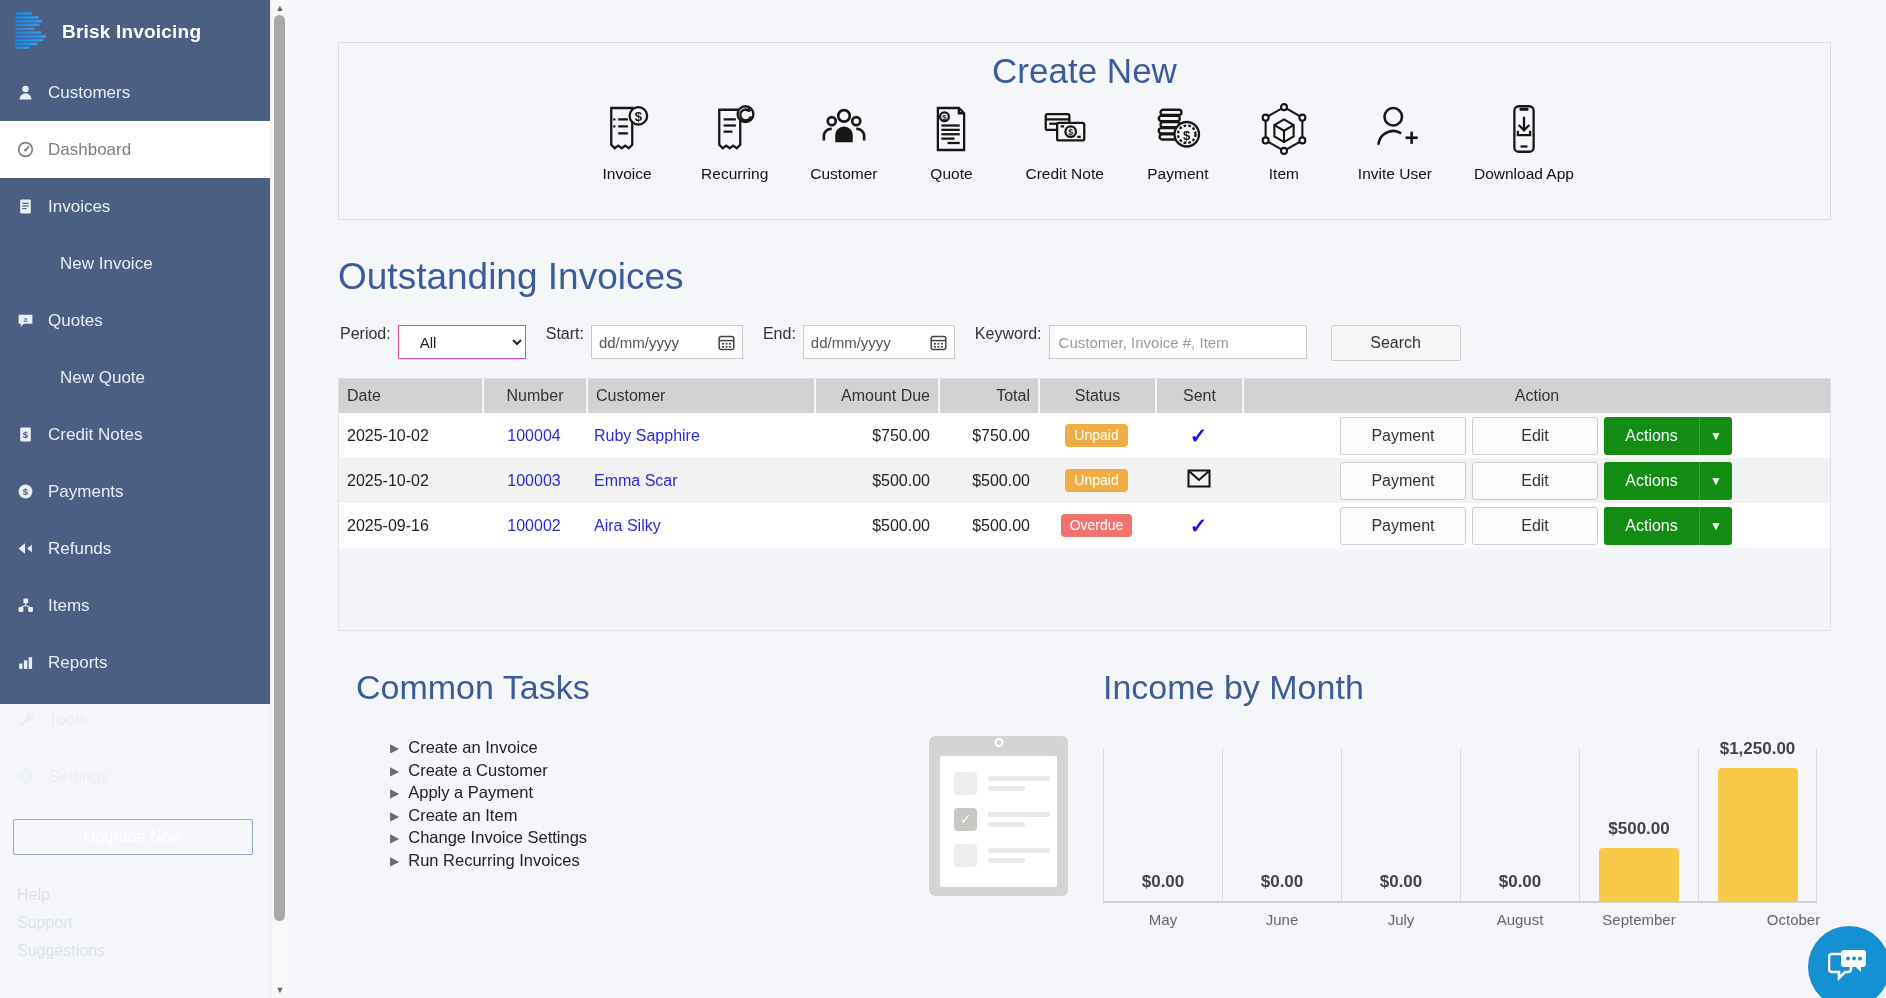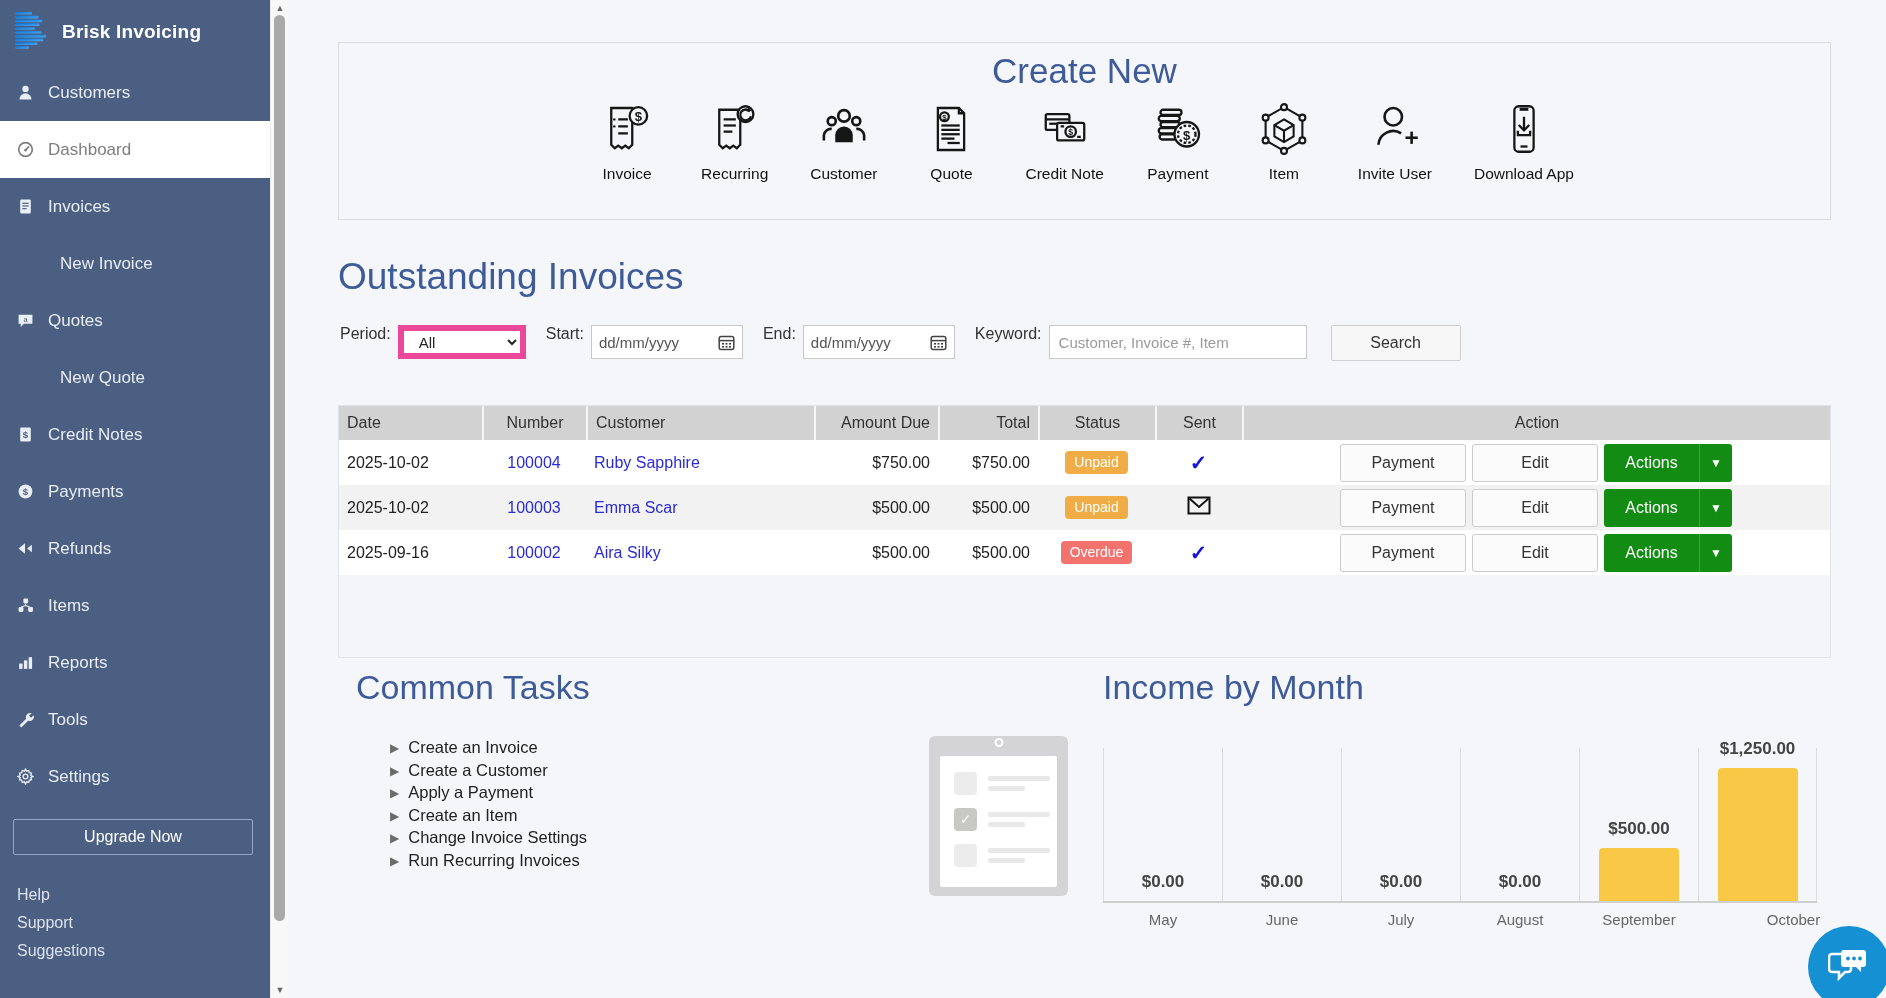--- a/index.html
+++ b/index.html
@@ -6,21 +6,21 @@
   html,body { width:1886px; height:998px; }
   body {
     font-family:"Liberation Sans", sans-serif;
     background:#f5f6fa;
     position:relative;
     overflow:hidden;
     color:#222;
   }
   
   .sidebar {
-    position:absolute; left:0; top:0; width:270px; height:998px;
+    position:absolute; left:0; top:0; width:270px; height:704px;
     background:#4a5f82;
   }
   .logo-row { height:64px; display:flex; align-items:center; padding-left:13px; }
   .logo-title { color:#fff; font-size:19px; font-weight:bold; margin-left:11px; letter-spacing:.2px; }
   .side-item {
     height:57px; display:flex; align-items:center; padding-left:17px;
     color:#e9edf4; font-size:17px; cursor:pointer;
   }
   .side-item .sicon { width:17px; height:17px; margin-right:14px; display:inline-flex; align-items:center; justify-content:center; flex:0 0 17px; }
   .side-item.active { background:#fff; color:#7d7d7d; }
@@ -50,37 +50,37 @@
   .create-icons { display:flex; justify-content:center; align-items:flex-start; gap:42px; margin-top:10px; }
   .create-item { display:flex; flex-direction:column; align-items:center; cursor:pointer; min-width:64px; }
   .create-item svg { display:block; }
   .create-item .clabel { font-size:15.5px; color:#111; margin-top:8px; white-space:nowrap; }
   .section-title { position:absolute; color:#3e5b99; font-weight:500; }
   #outstanding-title { left:50px; top:256px; font-size:37px; }
   
   .filters { position:absolute; left:52px; top:325px; display:flex; align-items:flex-start; height:36px; }
   .flabel { font-size:16px; color:#333; margin-right:7px; }
   .filters select {
-    width:128px; height:34px; border:6px solid #ec4899; background:#fff; font-size:15px;
-    color:#222; padding-left:11px; font-family:"Liberation Sans",sans-serif; margin-right:20px;
+    width:128px; height:34px; border:1px solid #ec4899; background:#fff; font-size:15px;
+    color:#222; padding-left:17px; font-family:"Liberation Sans",sans-serif; margin-right:20px;
   }
   .date-box { width:152px; height:34px; border:1px solid #c9c9c9; background:#fff; display:flex; align-items:center; padding:0 7px; margin-right:20px; }
   .date-box input { border:none; outline:none; width:108px; font-size:15px; color:#555; font-family:"Liberation Sans",sans-serif; background:transparent; }
   .date-box svg { margin-left:auto; cursor:pointer; }
   .kw-input { width:258px; height:34px; border:1px solid #c9c9c9; background:#fff; font-size:15px; padding:0 9px; font-family:"Liberation Sans",sans-serif; color:#222; }
   .kw-input::placeholder, .date-box input::placeholder { color:#9a9a9a; }
   .date-box input::placeholder { color:#555; }
   .search-btn {
     margin-left:24px; width:130px; height:36px; background:#f7f7f7; border:1px solid #cfcfcf;
     font-size:16px; color:#333; cursor:pointer; font-family:"Liberation Sans",sans-serif; border-radius:2px;
   }
   
   .table-panel {
     position:absolute; left:50px; top:378px; width:1493px; height:253px;
-    border:1px solid #e0e2e9; background:#f4f5f8;margin-top:27px;
+    border:1px solid #e0e2e9; background:#f4f5f8;
   }
   table.inv { width:100%; border-collapse:separate; border-spacing:0; table-layout:fixed; }
   table.inv th {
     background:#d2d2d2; height:34px; font-size:16px; font-weight:normal; color:#333; padding:0 8px;
   }
   table.inv th + th { border-left:2px solid #f6f7f9; }
   table.inv td { height:45px; font-size:16px; padding:0 8px; background:#fff; }
   tr.alt td { background:#f2f2f2; }
   .col-date { width:143px; } .col-num { width:104px; } .col-cust { width:228px; }
   .col-due { width:124px; } .col-total { width:100px; } .col-status { width:117px; }

